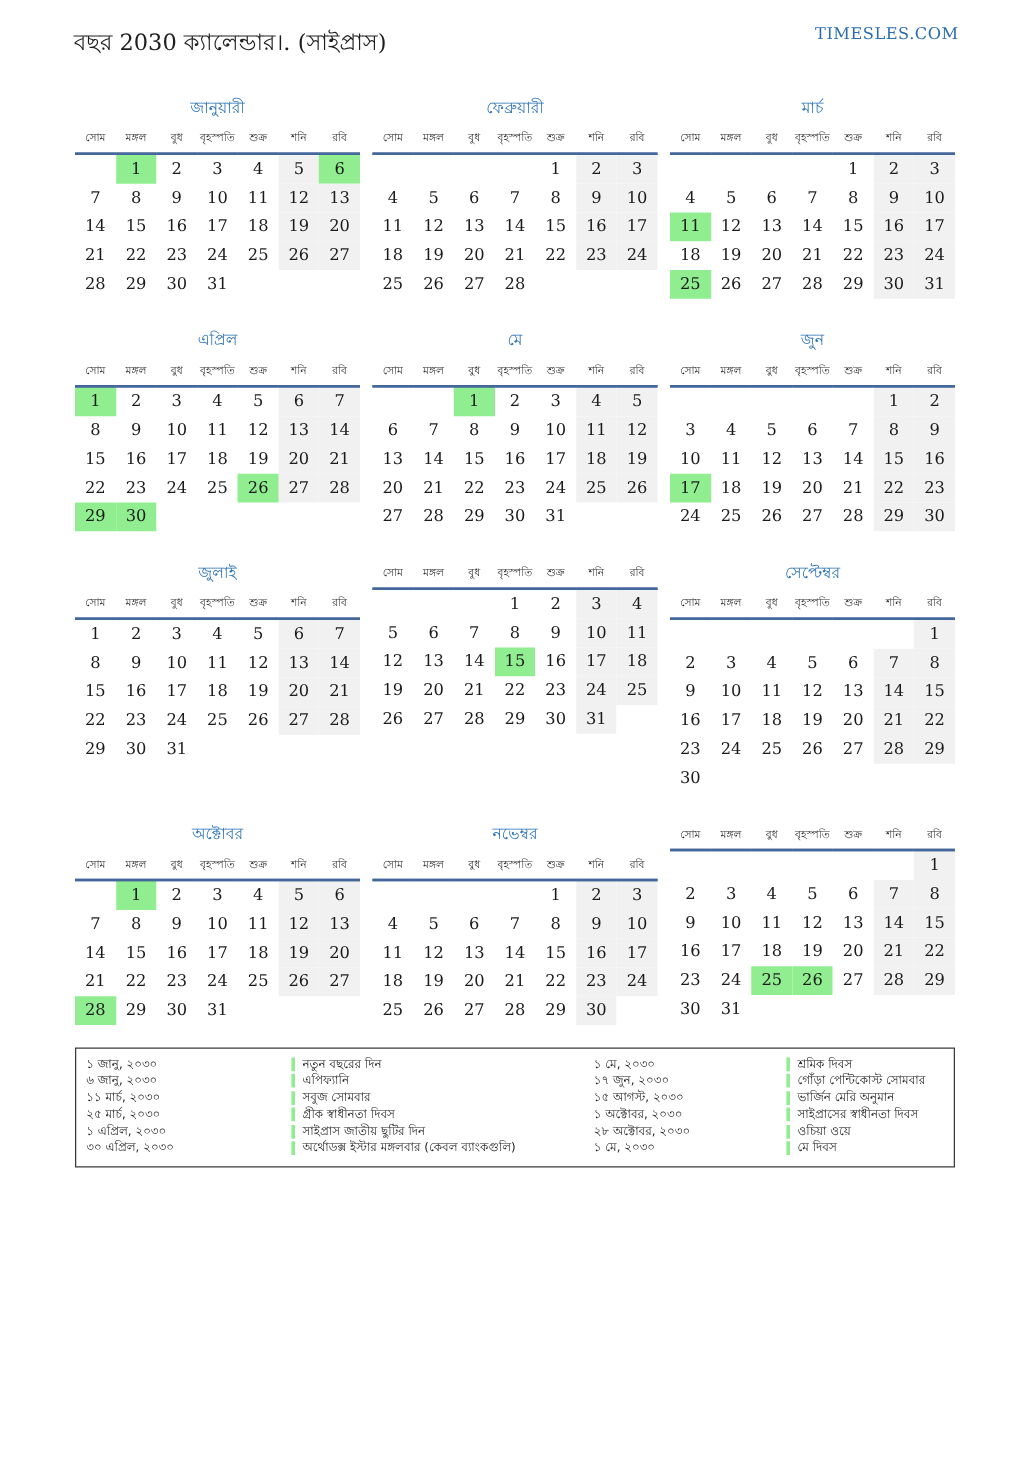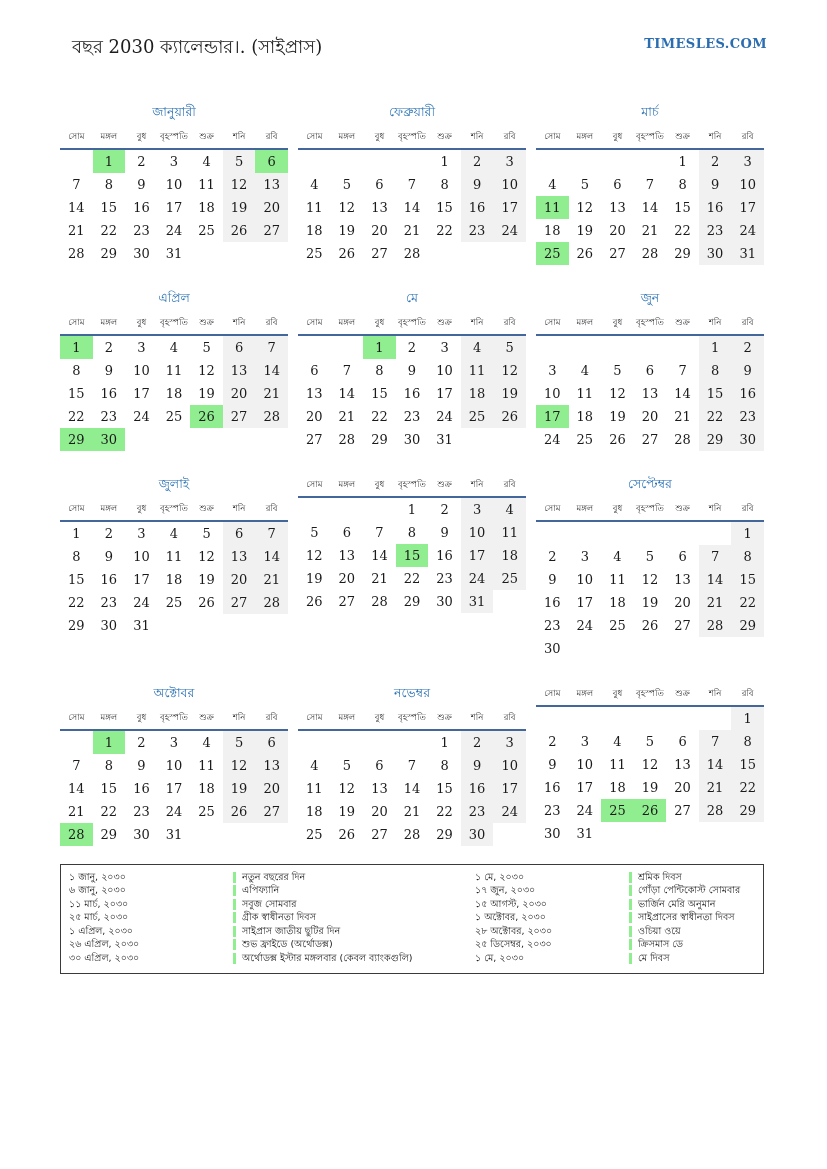--- a/index.html
+++ b/index.html
@@ -6,26 +6,26 @@
   body{
     width:827px;height:1169px;background:#ffffff;position:relative;
     font-family:"DejaVu Serif", serif;color:#1b1b1b;overflow:hidden;
   }
   
   .top{
     display:flex;justify-content:space-between;align-items:flex-start;
     padding:16px 60px 0 55px;
   }
   .page-title{
-    font-size:18px;font-weight:normal;margin:17px;color:#1d1d1d;
+    font-size:18px;font-weight:normal;margin:4px;color:#1d1d1d;
     font-family:"DejaVu Serif", serif;
   }
   .brand{
     font-size:13px;color:#2a6db0;text-decoration:none;letter-spacing:.4px;
-    font-family:"DejaVu Serif", serif;margin-top:20px;font-weight:bold;
+    font-family:"DejaVu Serif", serif;margin-top:4px;
   }
   
   .months{
     margin:22px 0 0 60px;width:706px;
     display:grid;grid-template-columns:228px 228px 228px;
     column-gap:10px;row-gap:24px;
   }
   .month{width:228px;}
   .month-title{
     text-align:center;color:#2e74b5;font-size:12.5px;
@@ -873,24 +873,18 @@
       <span class="leg-date right">১ অক্টোবর, ২০৩০</span>
       <span class="leg-name rightn"><span class="leg-bar"></span>সাইপ্রাসের স্বাধীনতা দিবস</span>
     </div>
     <div class="leg-row">
       <span class="leg-date">১ এপ্রিল, ২০৩০</span>
       <span class="leg-name left"><span class="leg-bar"></span>সাইপ্রাস জাতীয় ছুটির দিন</span>
       <span class="leg-date right">২৮ অক্টোবর, ২০৩০</span>
       <span class="leg-name rightn"><span class="leg-bar"></span>ওচিয়া ওয়ে</span>
     </div>
     <div class="leg-row">
-      <span class="leg-date">২৬ এপ্রিল, ২০৩০</span>
-      <span class="leg-name left"><span class="leg-bar"></span>শুভ ফ্রাইডে (অর্থোডক্স)</span>
-      <span class="leg-date right">২৫ ডিসেম্বর, ২০৩০</span>
-      <span class="leg-name rightn"><span class="leg-bar"></span>ক্রিসমাস ডে</span>
-    </div>
-    <div class="leg-row">
       <span class="leg-date">৩০ এপ্রিল, ২০৩০</span>
       <span class="leg-name left"><span class="leg-bar"></span>অর্থোডক্স ইস্টার মঙ্গলবার (কেবল ব্যাংকগুলি)</span>
       <span class="leg-date right">১ মে, ২০৩০</span>
       <span class="leg-name rightn"><span class="leg-bar"></span>মে দিবস</span>
     </div>
   </div>
 
 </body></html>

